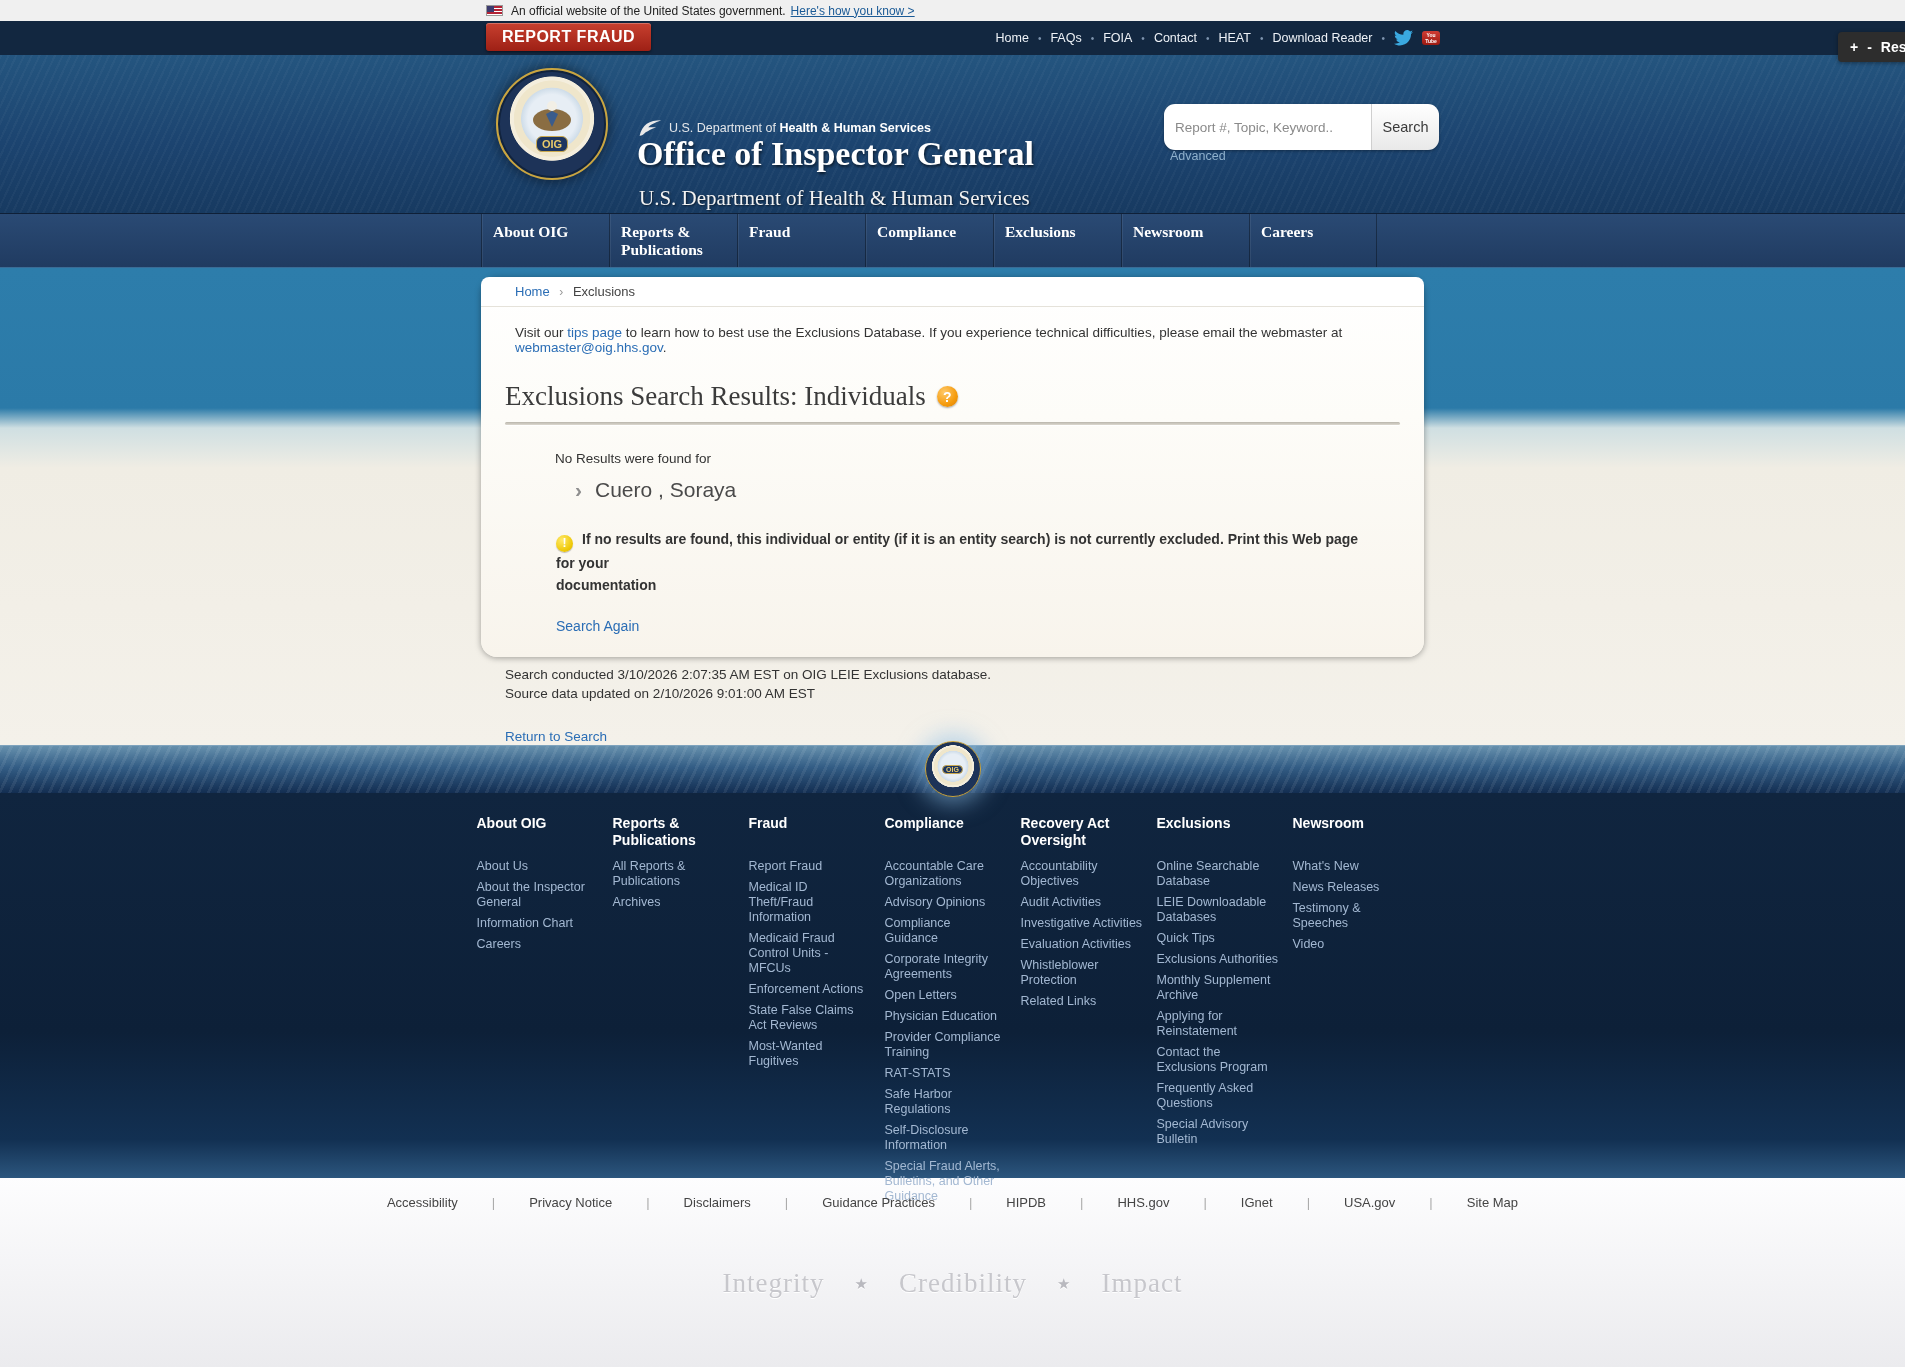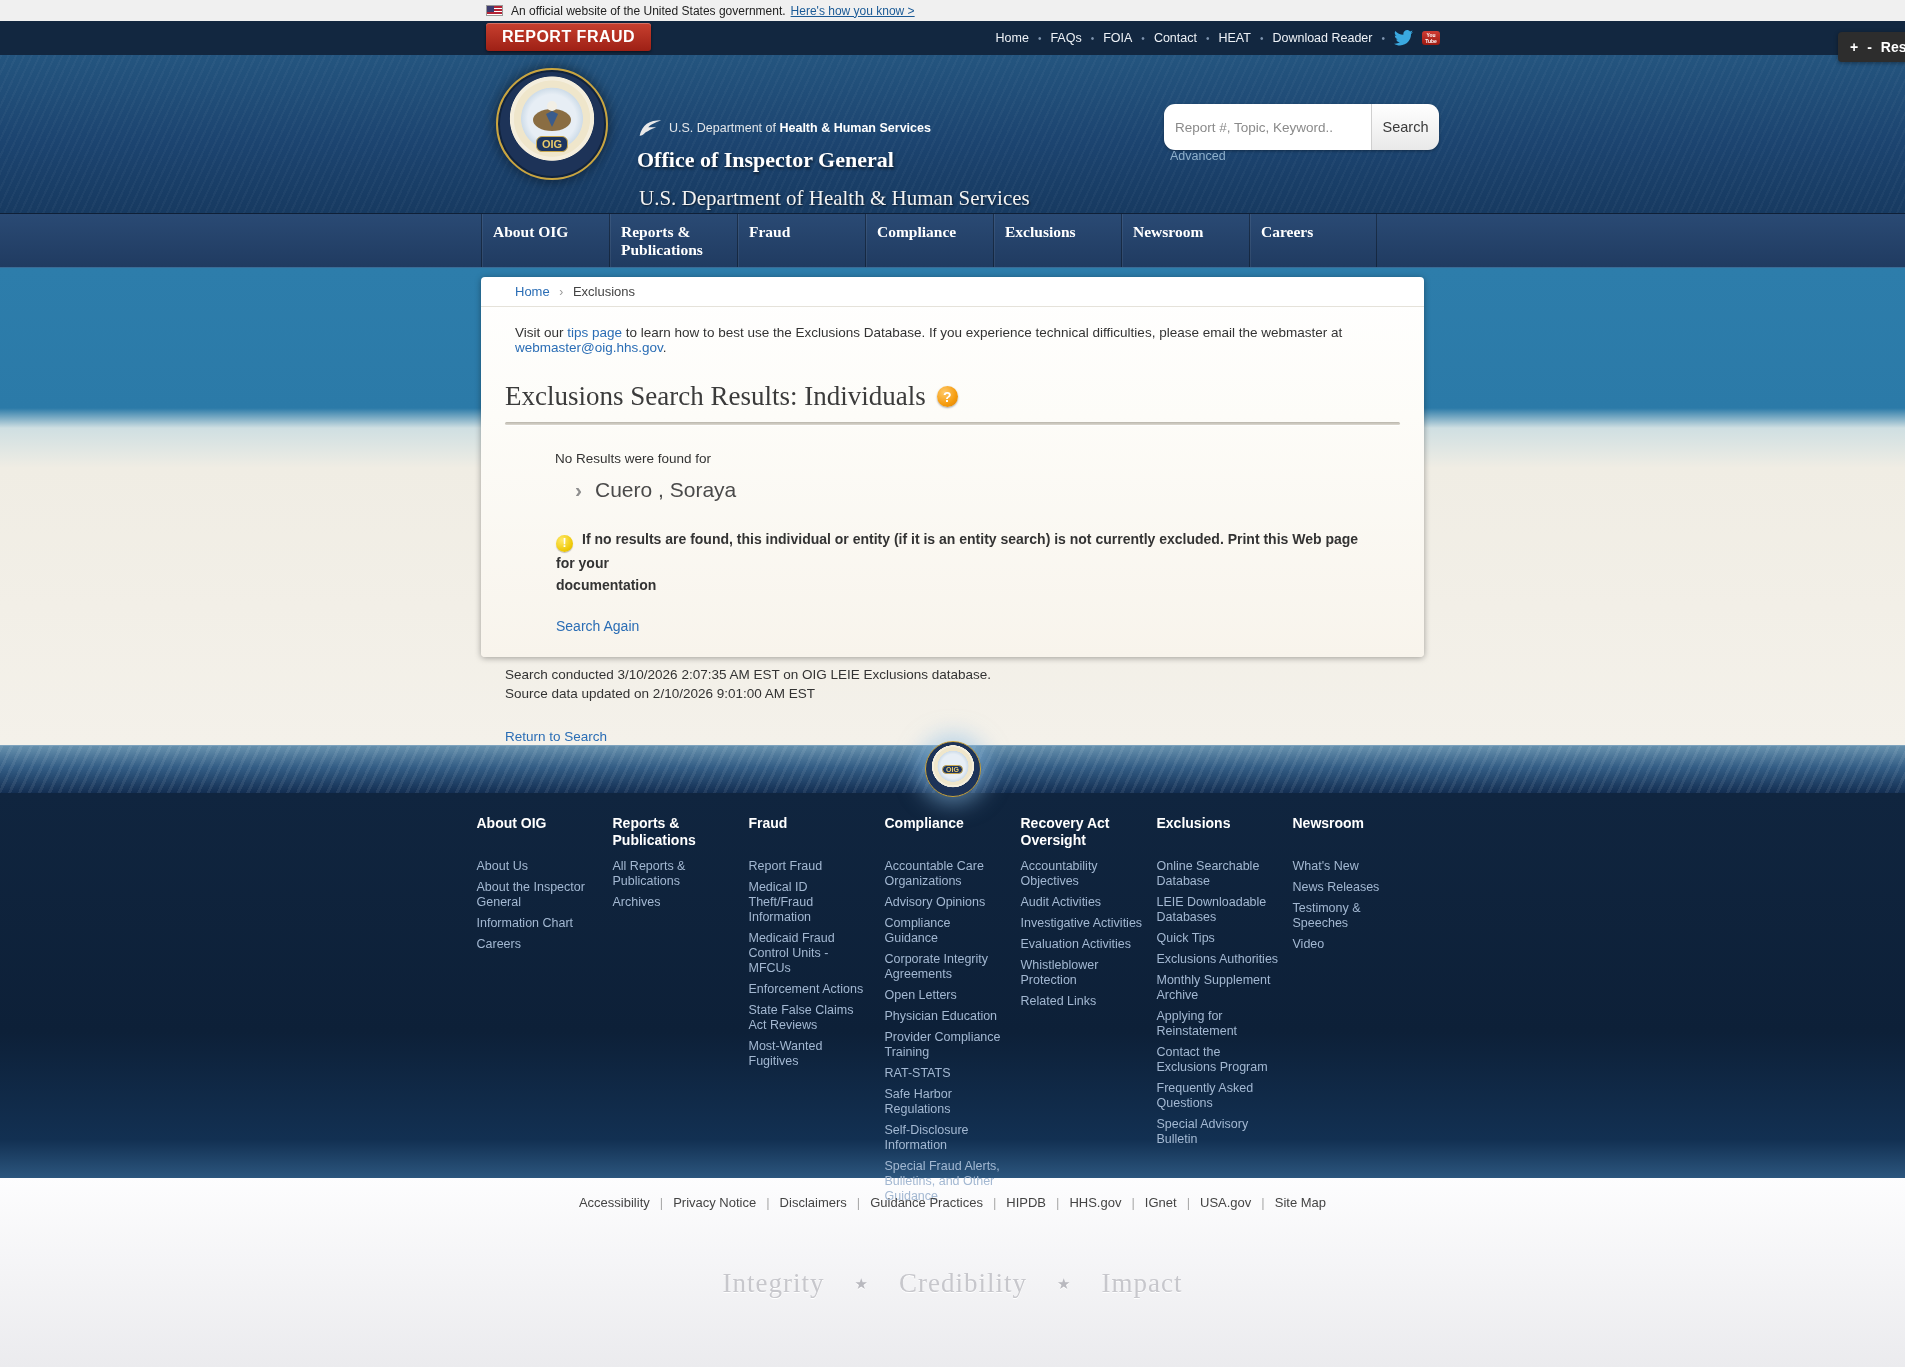--- a/index.html
+++ b/index.html
@@ -37,22 +37,22 @@
       linear-gradient(180deg,#24557f 0%,#1c4470 55%,#173a61 100%); }
   .seal { position:absolute; left:496px; top:13px; width:112px; height:112px; border-radius:50%;
     background:radial-gradient(circle at 50% 45%, #e7eef5 0 30%, #cfdde9 38%, #efe6cb 39% 47%, #f4eedd 48% 52%, #1d3358 53% 100%);
     border:2px solid #caa53f; box-shadow:0 0 14px rgba(0,0,0,.55), inset 0 0 0 2px #11233d;
     display:flex; flex-direction:column; align-items:center; justify-content:center; }
   .seal-oig { background:#1d3560; color:#e8c96a; font-size:11px; font-weight:bold;
     padding:1px 5px; border:1px solid #caa94f; border-radius:6px; margin-top:2px; }
   .hhs-mini { position:absolute; left:637px; top:62px; display:flex; align-items:center; gap:6px;
     color:#e3e6ea; font-size:12.5px; }
   .hhs-mini b { color:#fff; }
-  .site-title { position:absolute; left:637px; top:92px; color:#fff;
-    font-family:"Liberation Serif","DejaVu Serif",serif; font-weight:bold; font-size:22px;
+  .site-title { position:absolute; left:637px; top:80px; color:#fff;
+    font-family:"Liberation Serif","DejaVu Serif",serif; font-weight:bold; font-size:34px;
     text-shadow:1px 2px 3px rgba(0,0,0,.6); }
   .site-subtitle { position:absolute; left:639px; top:131px; color:#f2f2f2;
     font-family:"Liberation Serif","DejaVu Serif",serif; font-size:21px;
     text-shadow:1px 1px 2px rgba(0,0,0,.55); }
   .search-box { position:absolute; left:1164px; top:49px; display:flex; height:46px;
     border-radius:11px; overflow:hidden; box-shadow:0 1px 3px rgba(0,0,0,.35); }
   .search-box input { width:207px; border:none; outline:none; padding:0 11px; font-size:13.5px;
     color:#555; background:#fff; }
   .search-box input::placeholder { color:#8a8a8a; }
   .search-btn { width:68px; border:none; outline:none; cursor:pointer; font-size:14.5px; color:#3a3a3a;
@@ -65,21 +65,21 @@
   .nav-item { width:128px; padding:9px 6px 0 11px; color:#fff; cursor:pointer;
     font-family:"Liberation Serif","DejaVu Serif",serif; font-weight:bold; font-size:15.5px;
     line-height:18px; border-left:1px solid rgba(0,0,0,.35); box-shadow:inset 1px 0 0 rgba(255,255,255,.07); }
   .nav-item:last-child { border-right:1px solid rgba(0,0,0,.35); }
 
   
   .main { height:477px; position:relative;
     background:linear-gradient(180deg,#2d7dab 0,#2b7aa8 140px,#cfdfe2 160px,#f0ede4 200px,#f4f1ea 100%); }
   .content-wrap { width:943px; margin:0 auto; position:relative; padding-top:9px; }
   .card { background:linear-gradient(180deg,#ffffff 0,#fdfcf8 140px,#f8f4ec 100%);
-    border-radius:4px; box-shadow:0 1px 6px rgba(0,0,0,.35); padding-bottom:22px; }
+    border-radius:16px; box-shadow:0 1px 6px rgba(0,0,0,.35); padding-bottom:22px; }
   .breadcrumb-row { padding:7px 0 7px 34px; background:#fff; border-radius:8px 8px 0 0;
     border-bottom:1px solid #e5e2da; font-size:13px; color:#444; }
   .bc-link { color:#2a6db5; }
   .bc-sep { color:#999; margin:0 6px; font-size:12px; }
   .tips { margin:18px 0 0 34px; font-size:13.5px; color:#333; }
   .tips a { color:#2a6db5; }
   .heading-row { margin:26px 24px 0 24px; display:flex; align-items:center; gap:11px; }
   .page-heading { font-family:"Liberation Serif","DejaVu Serif",serif; font-weight:normal;
     font-size:27px; color:#3b3b3b; }
   .help-icon { width:21px; height:21px; border-radius:50%; color:#fff; font-weight:bold; font-size:14px;
@@ -115,21 +115,21 @@
   .footer-dark { height:385px;
     background:linear-gradient(180deg,#10253f 0%,#0d2038 62%,#123052 90%,#2c567e 100%); }
   .footer-cols { width:952px; margin:0 auto; padding-top:22px; display:flex; }
   .fcol { width:136px; padding-right:14px; }
   .fhead { color:#fff; font-weight:bold; font-size:14px; line-height:17px; min-height:44px; }
   .flink { display:block; color:#a3b8d2; font-size:12.5px; line-height:15px; margin-bottom:6px; }
 
   
   .bottom { height:189px; background:linear-gradient(180deg,#fdfdfe 0%,#ebebee 100%); }
   .bottom-links { padding-top:17px; display:flex; justify-content:center; align-items:flex-start;
-    font-size:13px; }
+    font-size:13px;gap:24px; }
   .bottom-links a { color:#444; margin:0 10px; }
   .pipe { color:#aaa; }
   .motto { margin-top:58px; display:flex; justify-content:center; align-items:center; gap:30px;
     font-family:"Liberation Serif","DejaVu Serif",serif; font-size:27px; color:#c7c7cc;
     letter-spacing:1px; text-shadow:0 1px 0 #fff;text-align:center; }
   .motto .star { font-size:15px; color:#b9b9bf; }
 </style>
 </head>
 <body>
 

